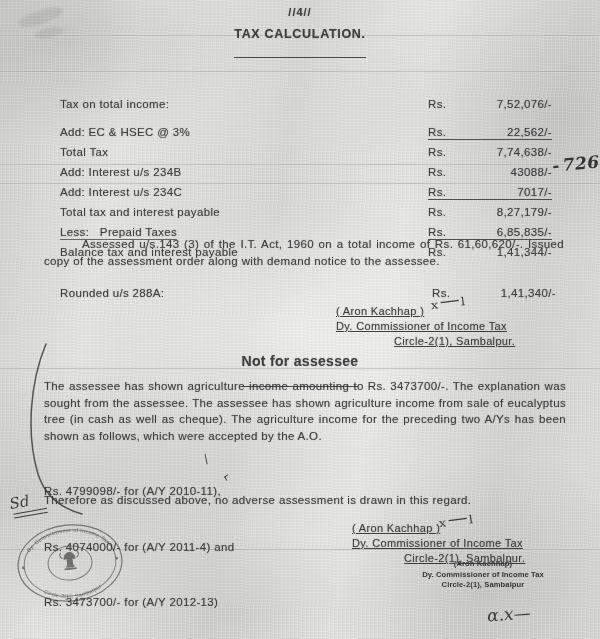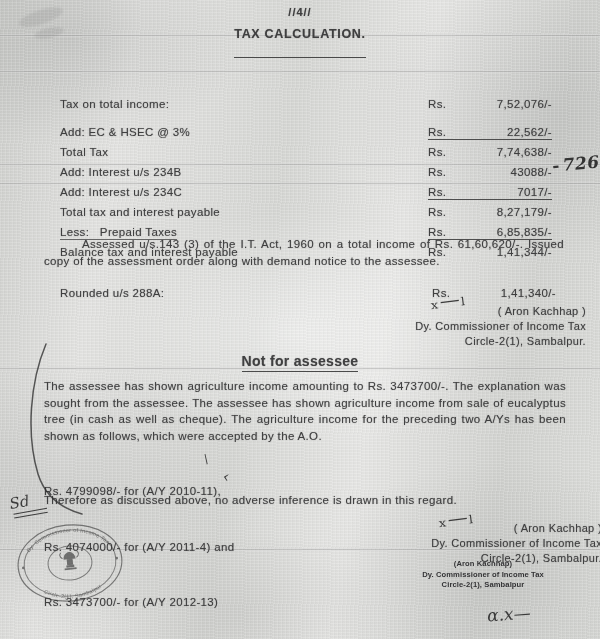--- a/index.html
+++ b/index.html
@@ -158,37 +158,38 @@
   .sigmark {
     position: absolute;
     font-family: "DejaVu Serif", serif;
     font-size: 20px;
     color: #3a3a3a;
     letter-spacing: 1px;
     transform: rotate(-7deg);
   }
   .sigblock {
     position: absolute;
-    text-align: right;
+    text-align: left;
     font-size: 11px;
     line-height: 15px;
     white-space: nowrap;
+    text-decoration: underline;
   }
   .sigblock .ln { display: block; }
 
   
   .nfa-title {
     position: absolute;
     top: 353px; left: 0; right: 0;
     text-align: center;
     font-size: 14px;
     font-weight: 700;
     letter-spacing: .3px;
   }
-  .nfa-title span { border-bottom: 1.4px solid #3a3a3a; padding-bottom: 2px; }
+  .nfa-title span { border-bottom: 1.4px solid #3a3a3a; padding-bottom: 17px; }
 
   .para.nfa { left: 44px; right: 34px; top: 378px; line-height: 16.5px; }
 
   .ay-list {
     position: absolute;
     left: 44px;
     top: 444px;
     font-size: 11.5px;
     line-height: 15.5px;
   }
@@ -440,21 +441,21 @@
 
     <div class="ay-list doc-text">
       <div>Rs. 4799098/- for (A/Y 2010-11),</div>
       <div>Rs. 4074000/- for (A/Y 2011-4) and</div>
       <div>Rs. 3473700/- for (A/Y 2012-13)</div>
     </div>
 
     <div class="tick2">/</div>
     <div class="tick">‹</div>
 
-    <div class="para concl doc-text">Therefore as discussed above, no adverse inference is drawn in this regard.</div>
+    <div class="para concl doc-text">Therefore as discussed above, no adverse assessment is drawn in this regard.</div>
 
     <div class="initials">
       <span>Sd</span>
       <span class="ul"></span>
     </div>
 
     <div class="sigmark" style="left:438px; top:506px;">ₓ—ₗ</div>
     <div class="sigblock doc-text" style="left:352px; top:521px; width:250px;">
       <span class="ln">( Aron Kachhap )</span>
       <span class="ln">Dy. Commissioner of Income Tax</span>

